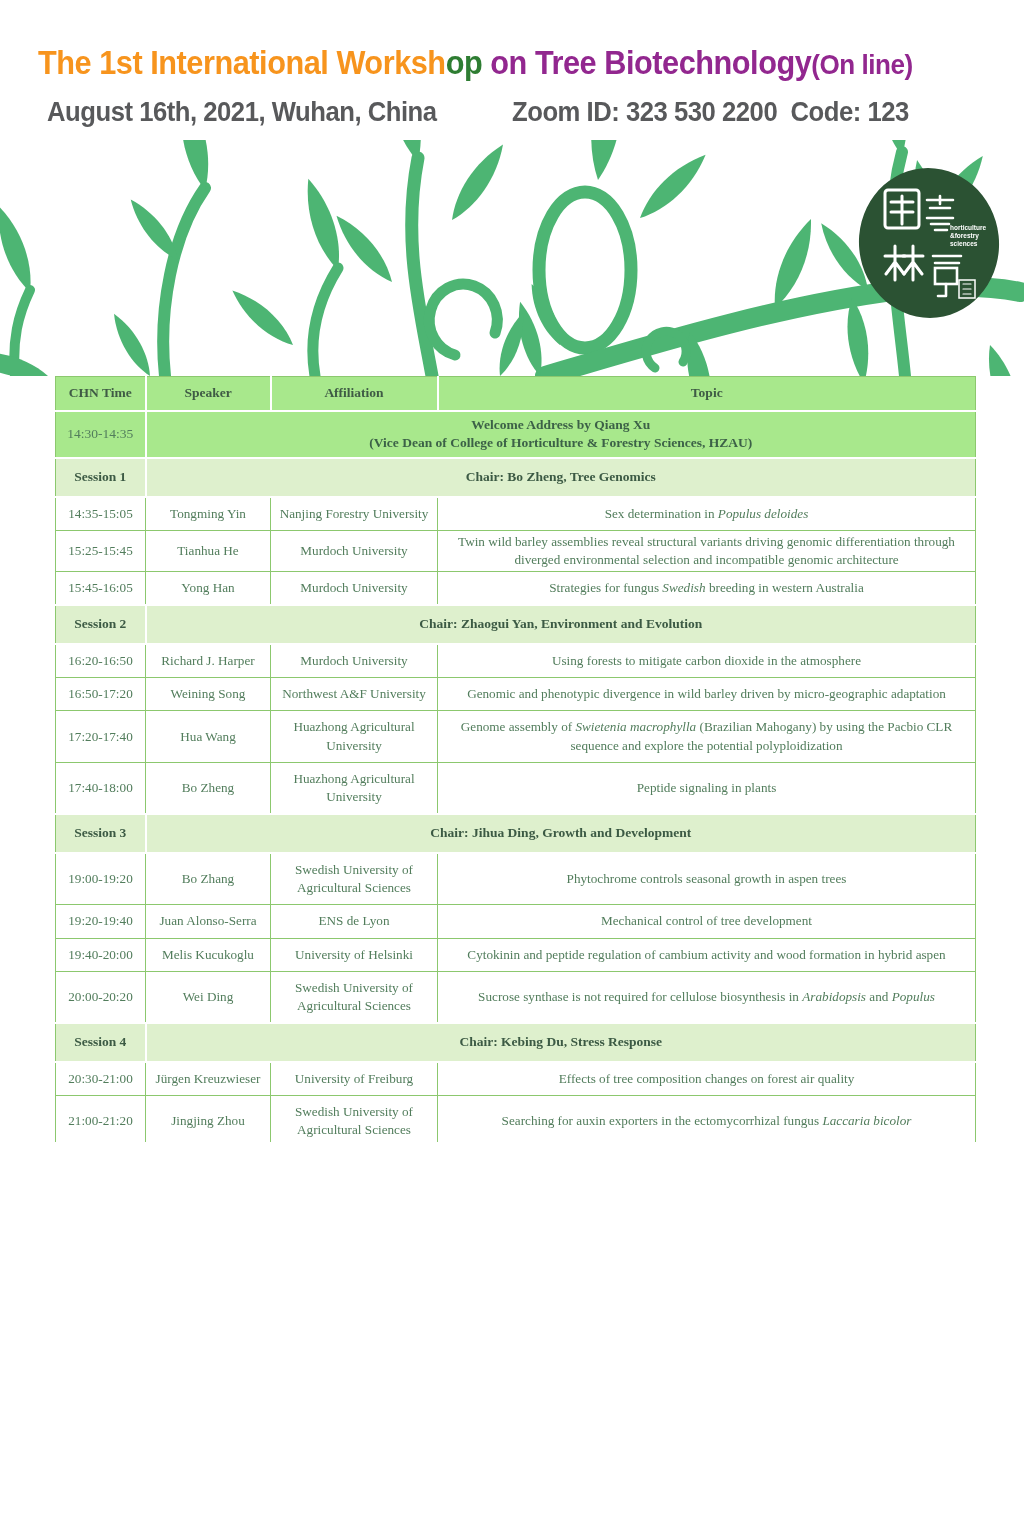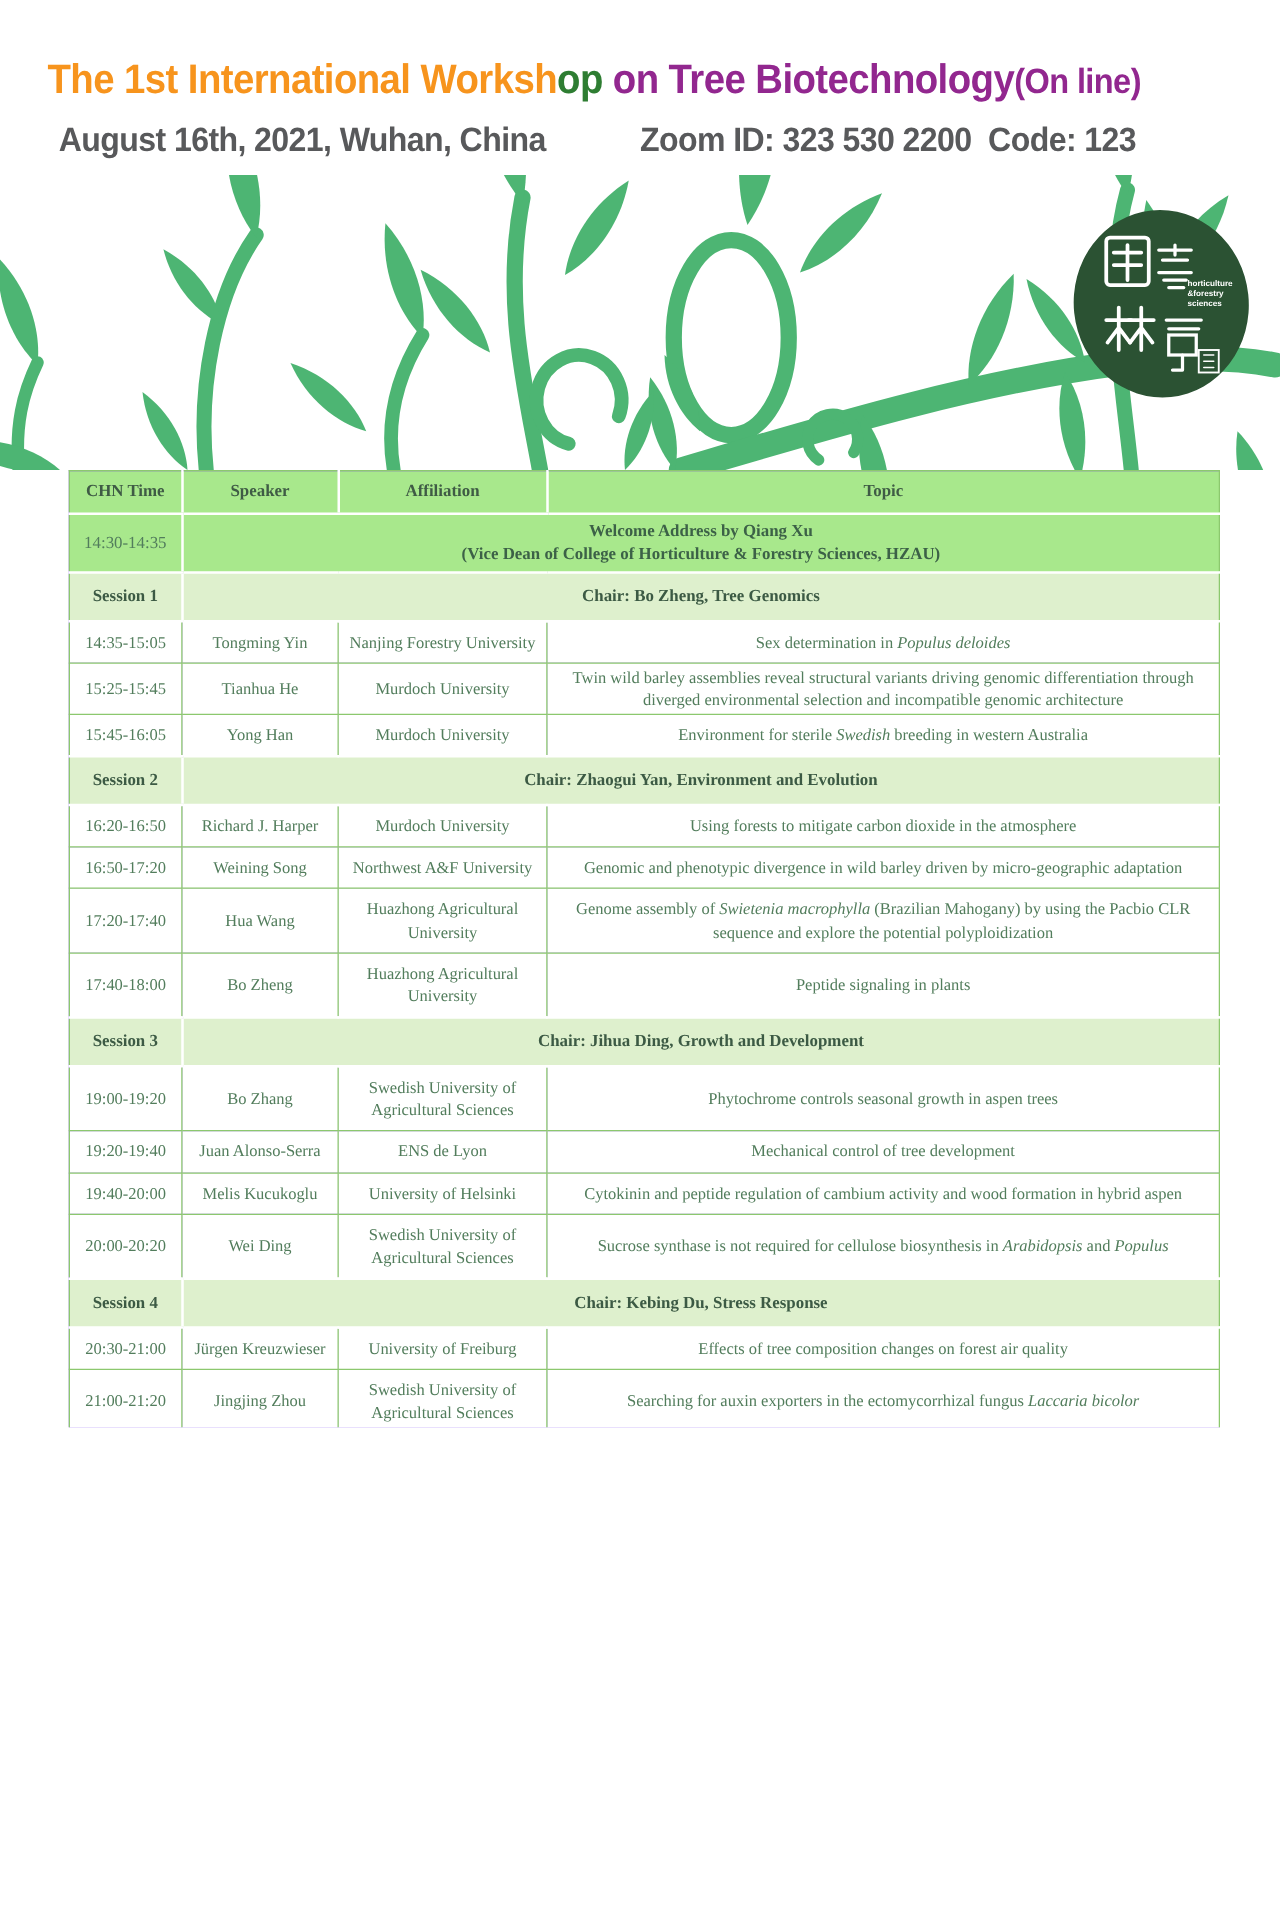--- a/index.html
+++ b/index.html
@@ -30,21 +30,21 @@
     font-family:"Liberation Sans","DejaVu Sans",sans-serif;
     font-size:6.5px;line-height:1.25;font-weight:bold;
   }
   .visually-hidden{position:absolute;width:1px;height:1px;overflow:hidden;clip:rect(0 0 0 0);white-space:nowrap;}
   
   .top-art{position:absolute;left:0;top:140px;width:1024px;height:236px;z-index:1;}
   .bottom-art{position:absolute;left:0;top:1268px;width:1024px;height:267px;z-index:1;}
   
   table.schedule{
     position:absolute;left:55px;top:376px;width:920px;z-index:2;
-    border-collapse:collapse;table-layout:fixed;background:#8b5cf6;
+    border-collapse:collapse;table-layout:fixed;background:#84cc16;
   }
   .schedule th,.schedule td{
     border:1px solid #8cc86e;text-align:center;vertical-align:middle;
     padding:7px 6px;line-height:1.38;font-size:13.2px;color:#527d5c;
     overflow-wrap:break-word;
   }
   .schedule thead th{
     background:#a8e88c;color:#3f5b45;font-weight:bold;font-size:13.5px;
     border-bottom:2px solid #ffffff;padding:7px 4px;
   }
@@ -171,21 +171,21 @@
         <tr class="row-talk">
           <td>15:25-15:45</td>
           <td>Tianhua He</td>
           <td>Murdoch University</td>
           <td class="topic-cell"><span>Twin wild barley assemblies reveal structural variants driving genomic differentiation through diverged environmental selection and incompatible genomic architecture</span></td>
         </tr>
         <tr class="row-talk">
           <td>15:45-16:05</td>
           <td>Yong Han</td>
           <td>Murdoch University</td>
-          <td class="topic-cell"><span>Environment for sterile </span><i>Swedish</i><span> breeding in western Australia</span></td>
+          <td class="topic-cell"><span>Strategies for fungus </span><i>Swedish</i><span> breeding in western Australia</span></td>
         </tr>
         <tr class="row-session">
           <td>Session 2</td>
           <td colspan="3">Chair: Zhaogui Yan, Environment and Evolution</td>
         </tr>
         <tr class="row-talk">
           <td>16:20-16:50</td>
           <td>Richard J. Harper</td>
           <td>Murdoch University</td>
           <td class="topic-cell"><span>Using forests to mitigate carbon dioxide in the atmosphere</span></td>

